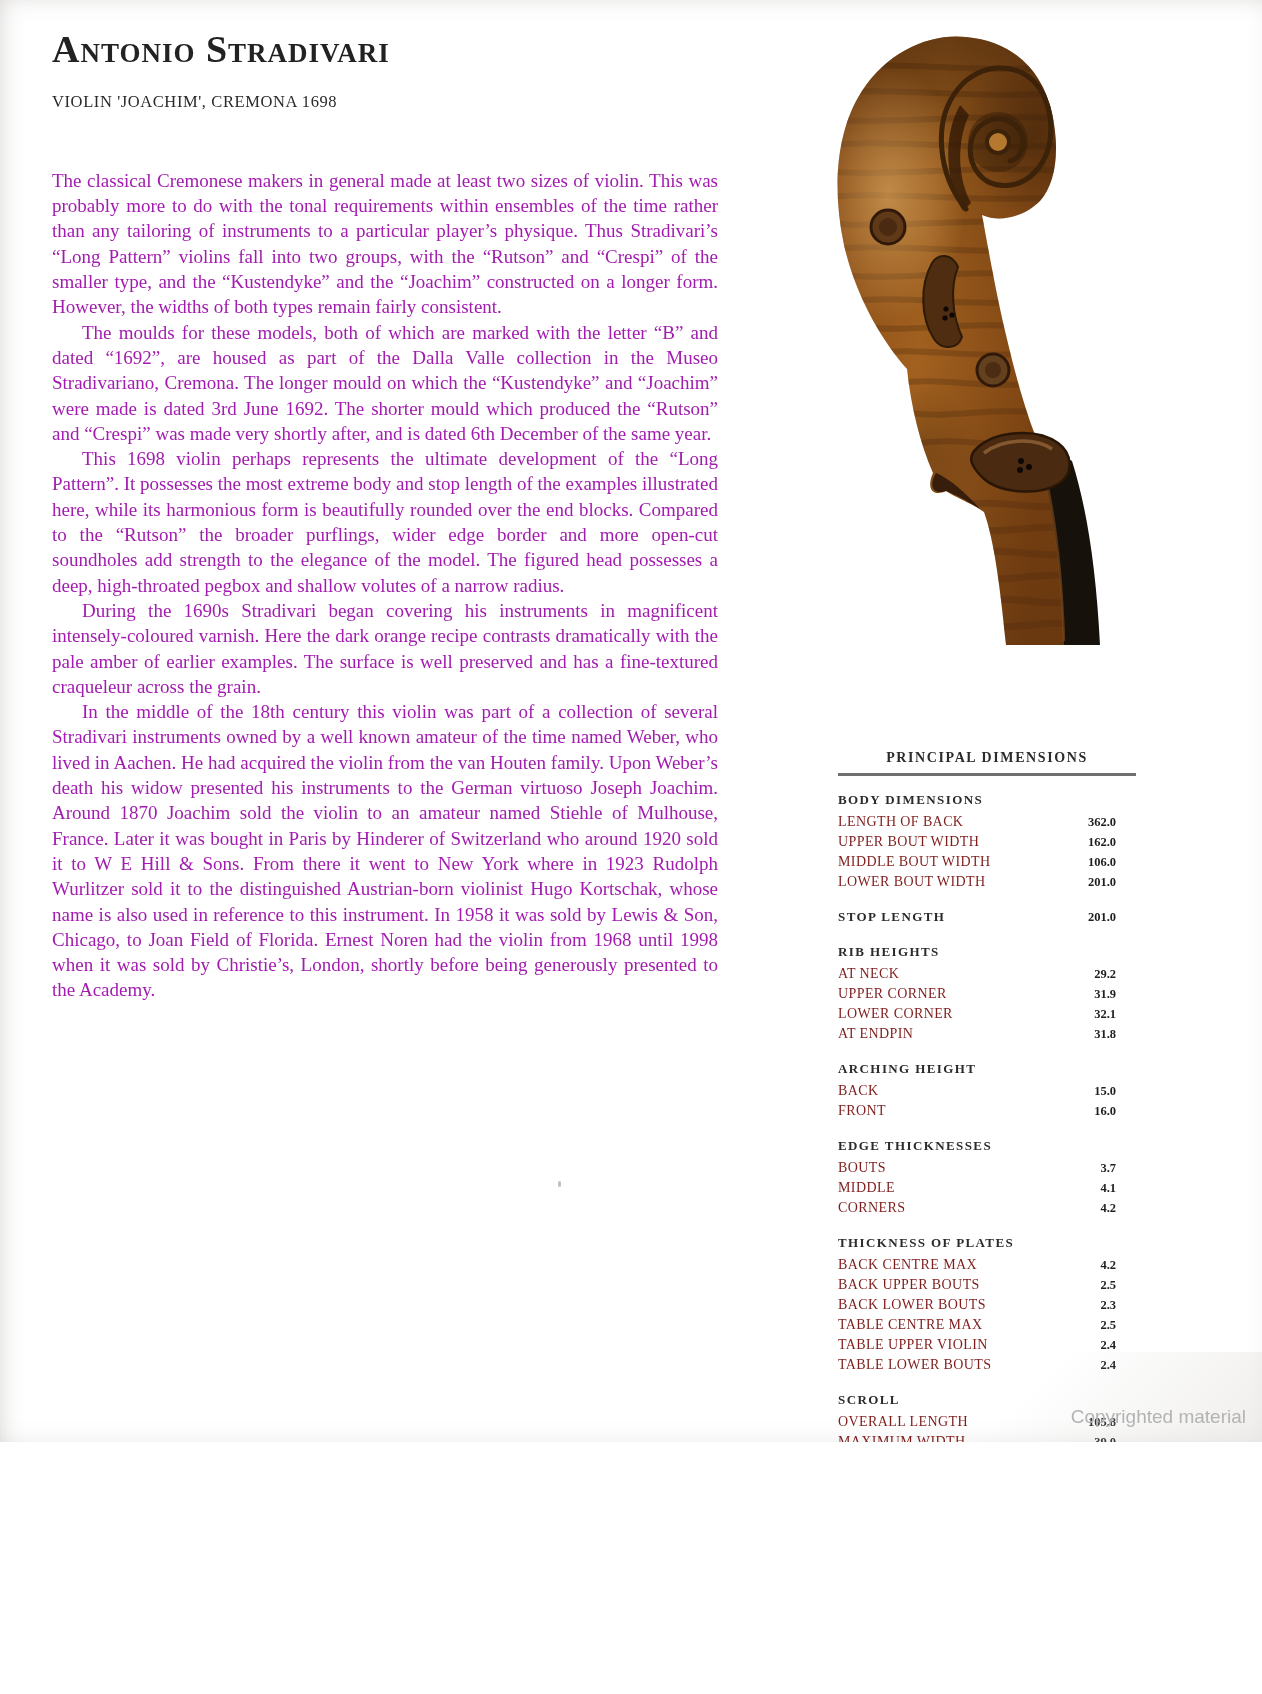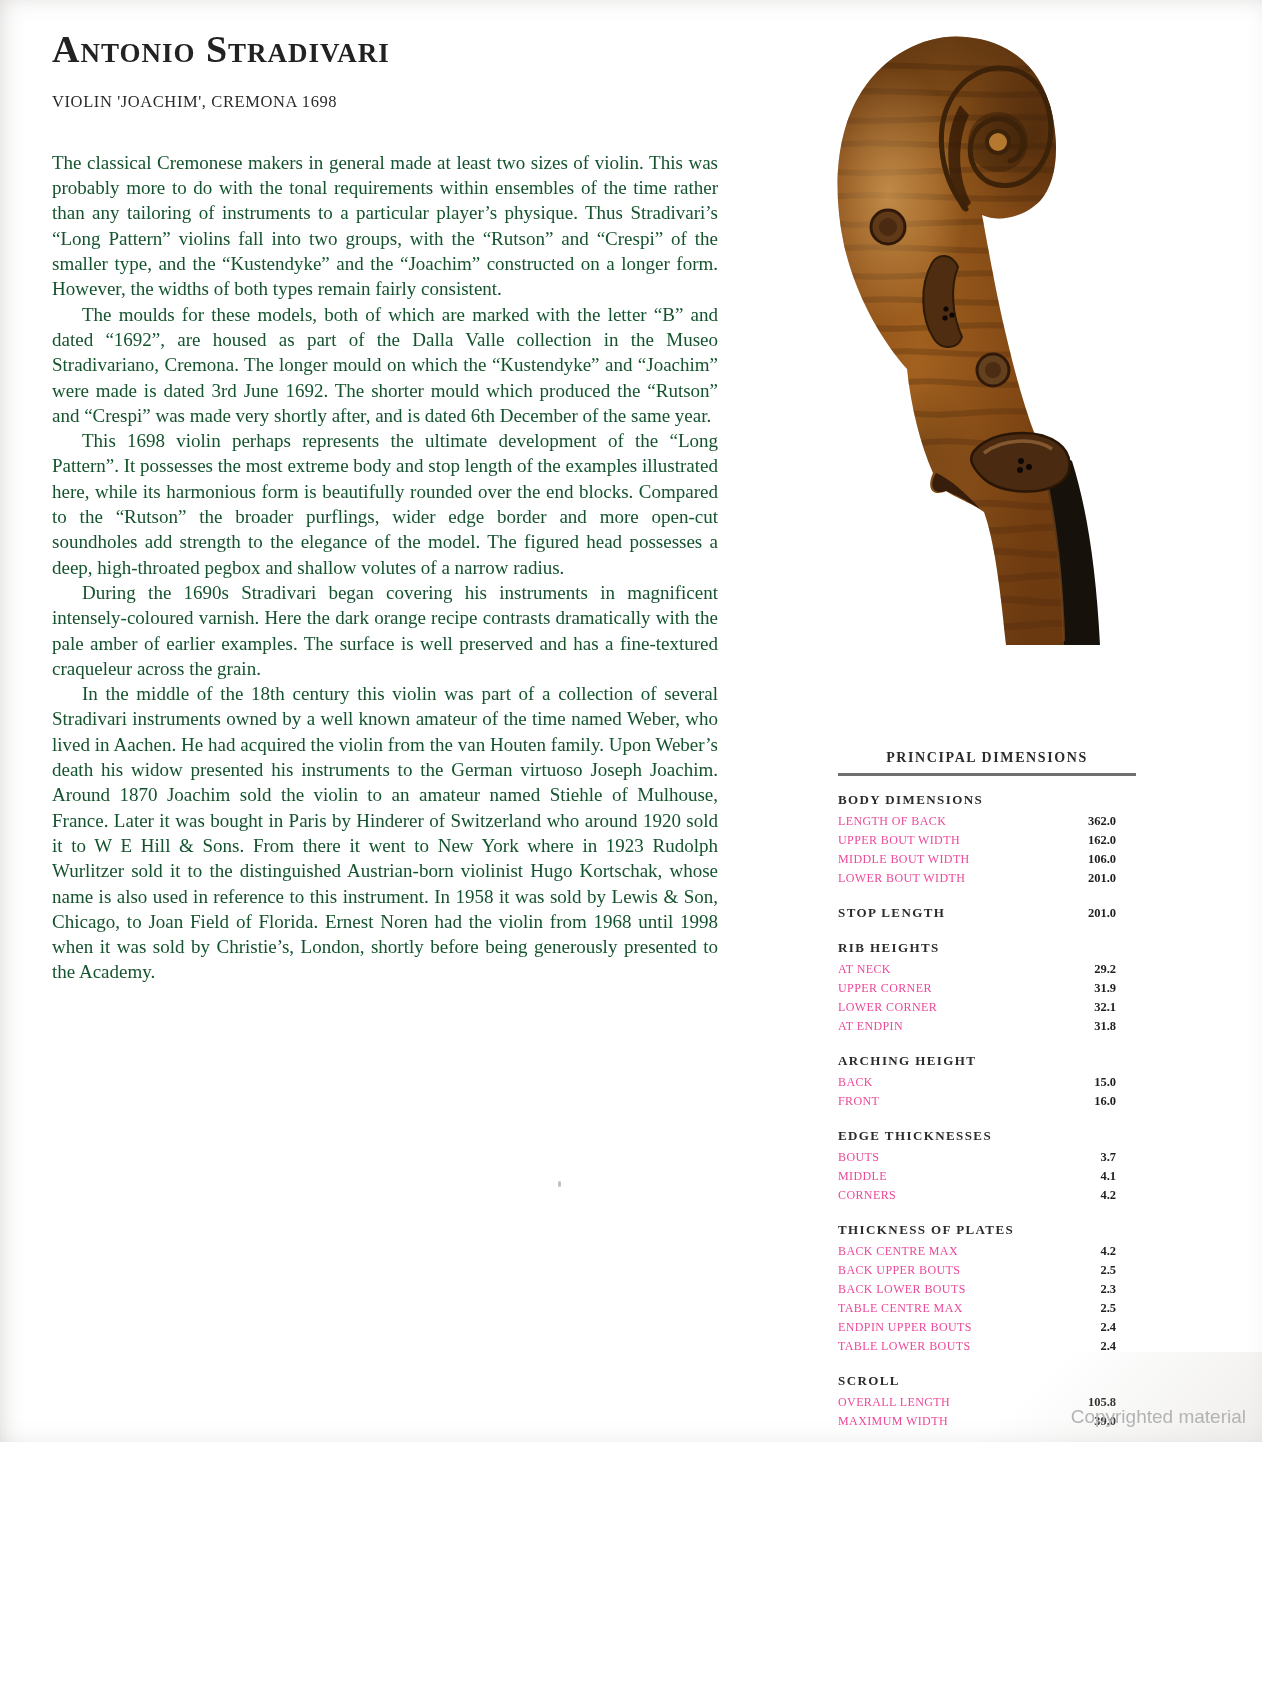--- a/index.html
+++ b/index.html
@@ -10,39 +10,39 @@
   }
   
   .article{position:absolute;left:52px;top:30px;width:666px;}
   .title{
     font-size:38px;font-weight:600;font-variant:small-caps;letter-spacing:1px;
     color:#222;margin:0 0 0 0;line-height:1.05;
   }
   .subtitle{
     font-size:16.5px;letter-spacing:0.6px;color:#2a2a2a;margin-top:22px;
   }
-  .bodytext{margin-top:38px;font-size:19px;line-height:25.3px;text-align:justify;color:#14532d;}
+  .bodytext{margin-top:56px;font-size:19px;line-height:25.3px;text-align:justify;color:#a21caf;}
   .bodytext p{margin:0;}
   .bodytext p + p{text-indent:30px;}
   
   .photo{position:absolute;left:770px;top:24px;width:330px;height:622px;}
   .photo svg{display:block;width:100%;height:100%;}
   
   .dims{position:absolute;left:838px;top:750px;width:298px;color:#252525;}
   .dims-title{
     font-size:14px;font-weight:700;letter-spacing:1.6px;margin:0 0 7px 0;color:#2b2b2b;text-align:center;
   }
   .dims-rule{height:3px;background:#707070;margin-bottom:14px;}
   .dsec{margin-top:15px;}
   .dsec.first{margin-top:0;}
   .dsec h4{
     font-size:13px;font-weight:700;letter-spacing:1.4px;margin:0 0 3px 0;color:#2b2b2b;line-height:19px;
   }
   .drow{display:flex;justify-content:space-between;align-items:baseline;line-height:19px;padding-right:20px;}
-  .dlabel{font-size:12px;letter-spacing:0.4px;color:#ec4899;}
+  .dlabel{font-size:14px;letter-spacing:0.4px;color:#7f1d1d;}
   .dval{font-size:12.5px;font-weight:700;color:#1f1f1f;}
   .drow.headrow .dlabel{font-weight:700;font-size:13px;letter-spacing:1.4px;color:#2b2b2b;}
   
   .footer{position:absolute;left:20px;top:1596px;width:900px;display:flex;align-items:flex-end;}
   .pageno{font-size:18px;color:#2a2a2a;}
   .booktitle{font-size:15px;letter-spacing:0.8px;color:#2e2e2e;margin-left:42px;}
   .corner-shade{
     position:absolute;right:0;bottom:0;width:320px;height:90px;
     background:linear-gradient(315deg, rgba(210,207,202,0.35), rgba(255,255,255,0) 70%);
   }
@@ -272,21 +272,21 @@
         </div>
       <div class="drow">
           <span class="dlabel">BACK LOWER BOUTS</span>
           <span class="dval">2.3</span>
         </div>
       <div class="drow">
           <span class="dlabel">TABLE CENTRE MAX</span>
           <span class="dval">2.5</span>
         </div>
       <div class="drow">
-          <span class="dlabel">ENDPIN UPPER BOUTS</span>
+          <span class="dlabel">TABLE UPPER VIOLIN</span>
           <span class="dval">2.4</span>
         </div>
       <div class="drow">
           <span class="dlabel">TABLE LOWER BOUTS</span>
           <span class="dval">2.4</span>
         </div>
     </section>
 
     <section class="dsec">
       <h4>SCROLL</h4>

